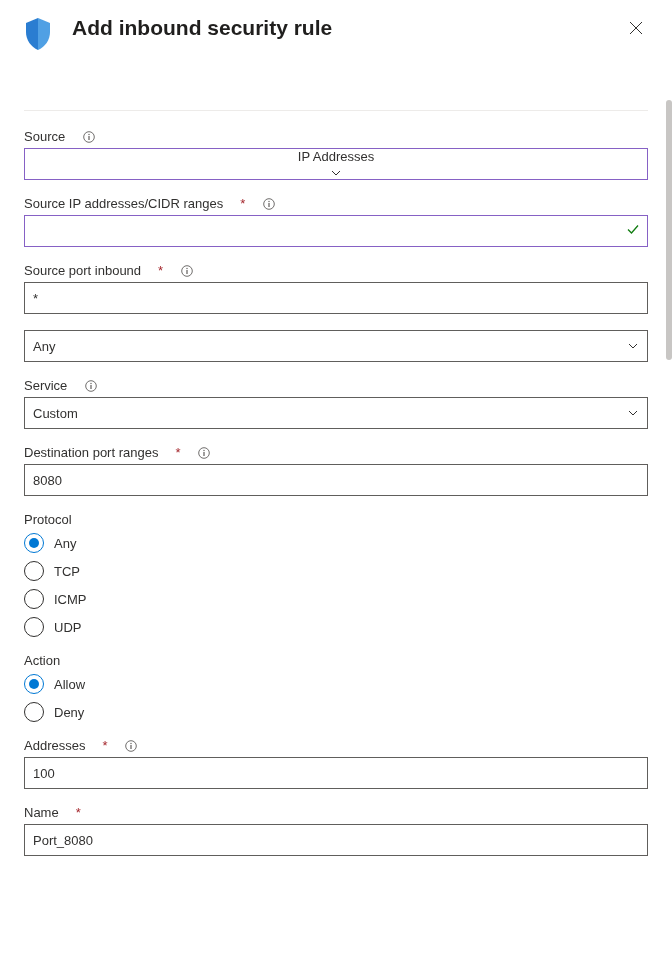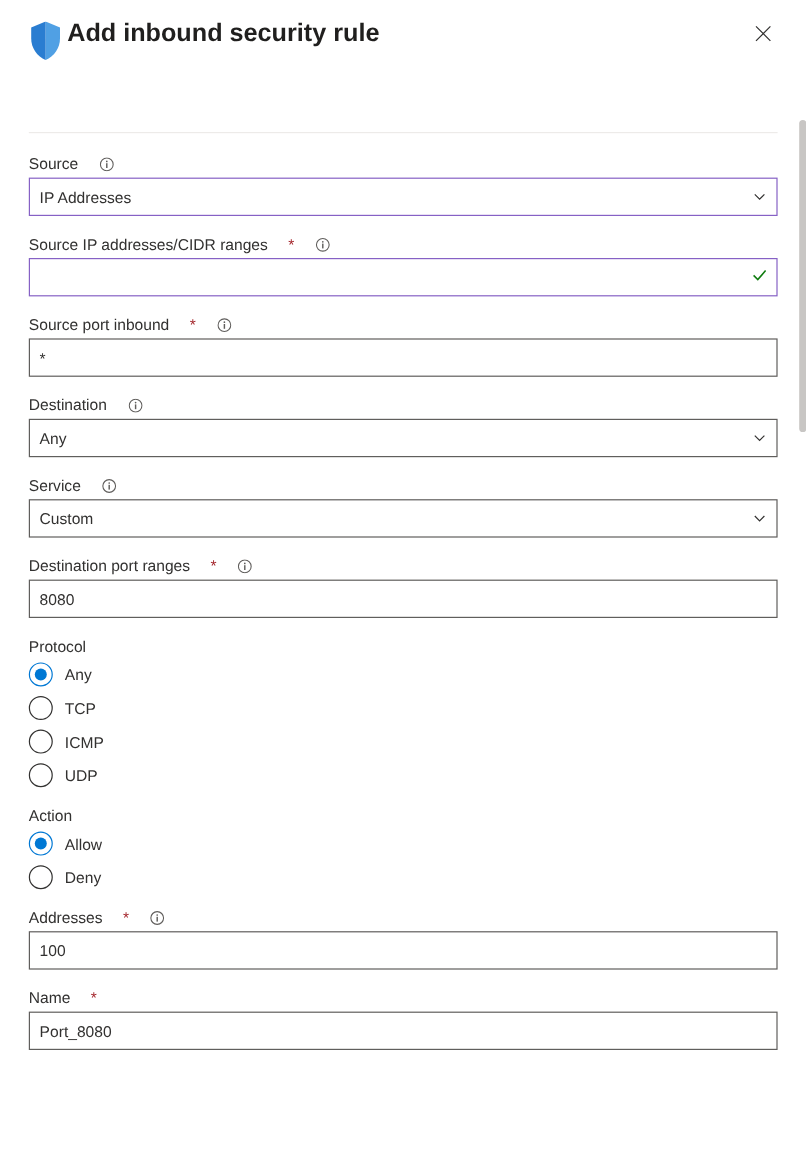--- a/index.html
+++ b/index.html
@@ -12,21 +12,21 @@
       height: 970px;
       overflow: hidden;
       position: relative;
     }
     .panel {
       padding: 16px 24px 0 24px;
     }
     .header {
       display: flex;
       align-items: flex-start;
-      gap: 4px;
+      gap: 20px;
       margin-bottom: 60px;
     }
     .shield-icon {
       width: 28px;
       height: 32px;
       flex-shrink: 0;
       margin-top: 2px;
     }
     .title {
       font-size: 21px;
@@ -86,20 +86,21 @@
       position: relative;
     }
     .select {
       display: flex;
       align-items: center;
       justify-content: space-between;
       cursor: pointer;
     }
     .select.highlighted, .text-input.highlighted {
       border-color: #8661c5;
+      flex-direction: column;
     }
     .chevron {
       width: 12px;
       height: 12px;
     }
     .input-wrap {
       position: relative;
     }
     .input-checkmark {
       position: absolute;
@@ -223,30 +224,20 @@
               <circle cx="6" cy="6" r="5.3" fill="none" stroke="#605e5c" stroke-width="0.9"></circle>
               <circle cx="6" cy="3.5" r="0.7" fill="#605e5c"></circle>
               <rect x="5.4" y="5" width="1.2" height="4" fill="#605e5c"></rect>
             </svg>
         </span>
       </div>
       <input class="text-input" value="*" style="">
     </div>
 
     <div class="field-group">
-      <div class="field-label">
-        <span>Destination</span>
-        <span class="info-icon">
-          <svg width="12" height="12" viewBox="0 0 12 12">
-              <circle cx="6" cy="6" r="5.3" fill="none" stroke="#605e5c" stroke-width="0.9"></circle>
-              <circle cx="6" cy="3.5" r="0.7" fill="#605e5c"></circle>
-              <rect x="5.4" y="5" width="1.2" height="4" fill="#605e5c"></rect>
-            </svg>
-        </span>
-      </div>
       <div class="select">
         <span>Any</span>
         <span class="chevron">
           <svg width="12" height="12" viewBox="0 0 12 12">
               <path d="M2 4 L6 8 L10 4" fill="none" stroke="#323130" stroke-width="1"></path>
             </svg>
         </span>
       </div>
     </div>
 

